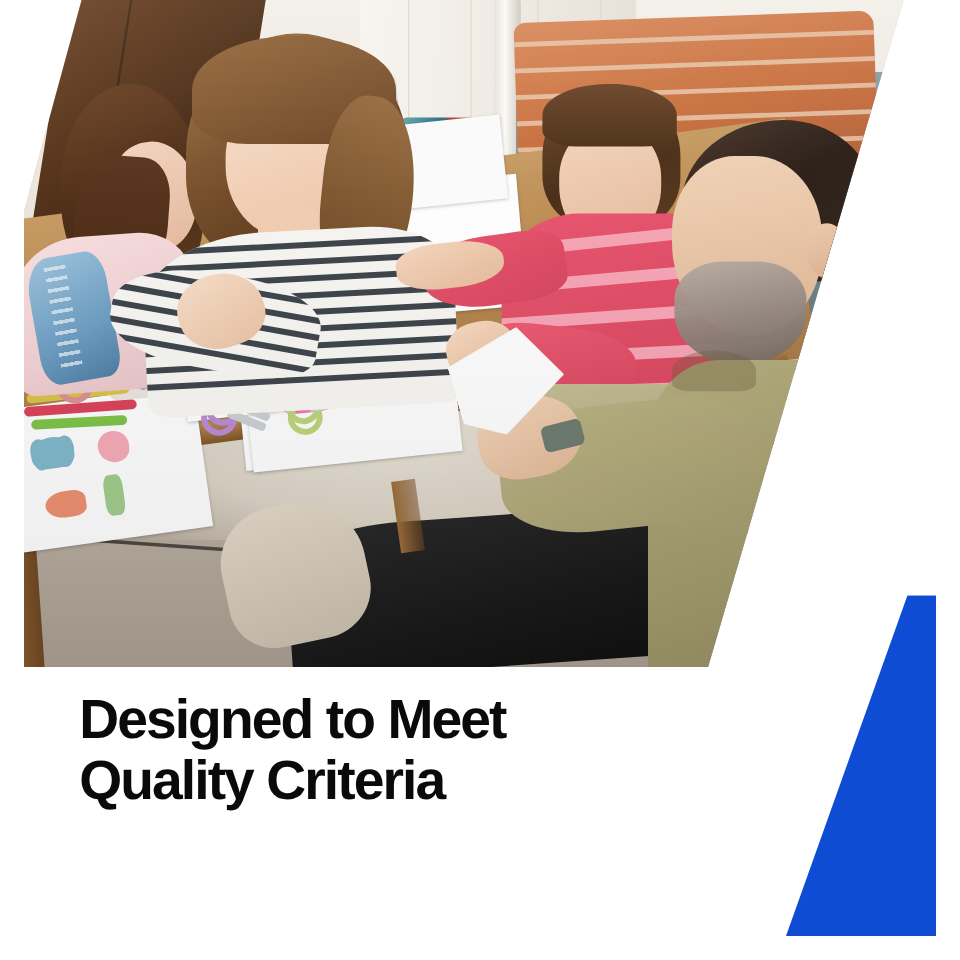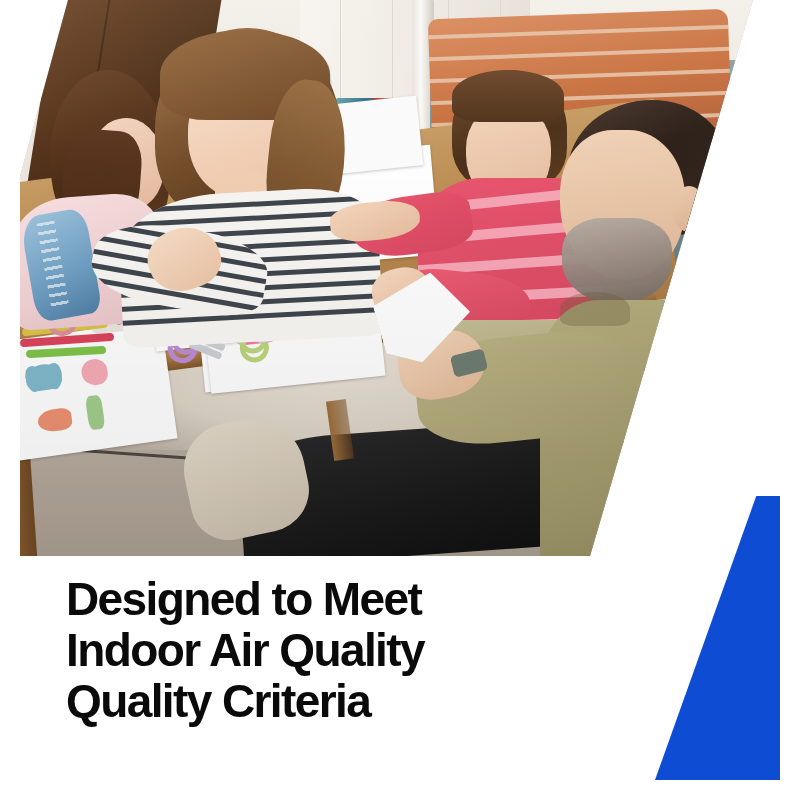--- a/index.html
+++ b/index.html
@@ -540,17 +540,16 @@
       <div class="paper-hand"></div>
 
       <div class="photo-shade"></div>
     </div>
   </div>
 
   <div class="blue-wedge"></div>
 
   <div class="headline">
     <span class="ln">Designed to Meet</span>
-    <span class="ln">Indoor Air Quality</span>
     <span class="ln">Quality Criteria</span>
   </div>
 
 </div>
 
 </body></html>

